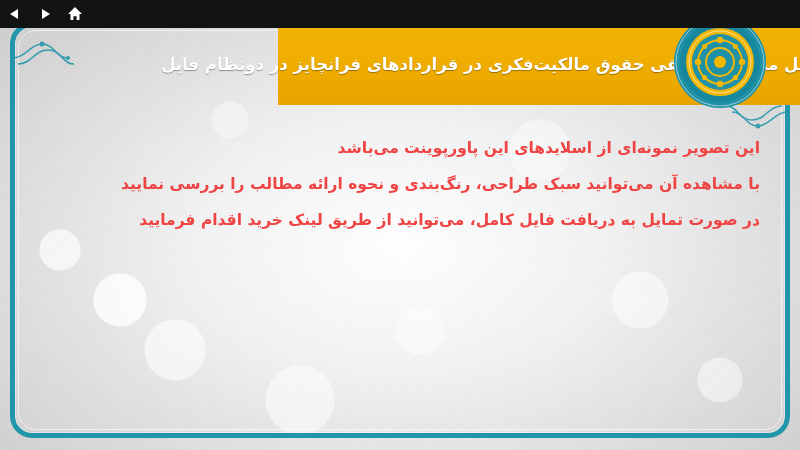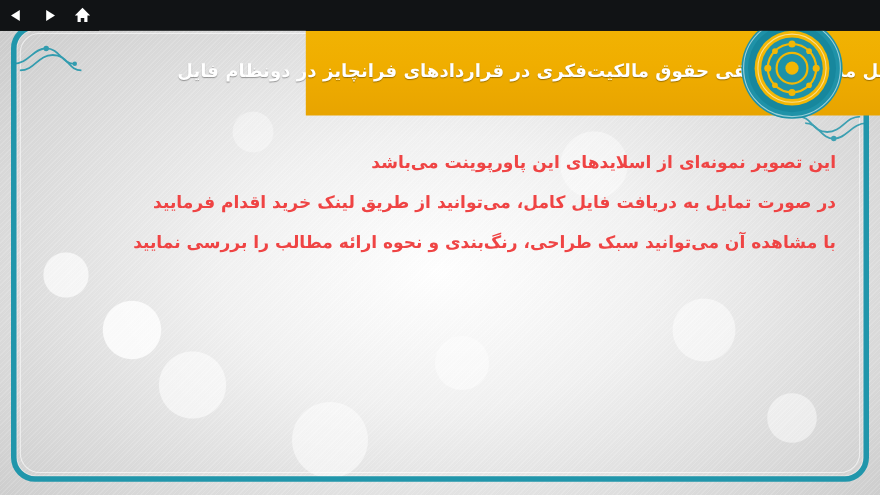--- a/index.html
+++ b/index.html
@@ -166,22 +166,22 @@
       <circle cx="48" cy="48" r="6"></circle>
     </g>
     <g stroke="#ffffff" stroke-width="1" opacity=".55" fill="none">
       <circle cx="48" cy="48" r="44"></circle>
       <circle cx="48" cy="48" r="31"></circle>
     </g>
   </svg>
 
   <div class="body-text">
     <p>این تصویر نمونه‌ای از اسلایدهای این پاورپوینت می‌باشد</p>
+    <p>با مشاهده آن می‌توانید سبک طراحی، رنگ‌بندی و نحوه ارائه مطالب را بررسی نمایید</p>
     <p>در صورت تمایل به دریافت فایل کامل، می‌توانید از طریق لینک خرید اقدام فرمایید</p>
-    <p>با مشاهده آن می‌توانید سبک طراحی، رنگ‌بندی و نحوه ارائه مطالب را بررسی نمایید</p>
   </div>
 
   <div class="topbar">
     <div class="nav-group">
       <div class="nav-btn">
         <svg width="16" height="16" viewBox="0 0 16 16">
           <polygon points="11,3 11,13 3,8" fill="#ffffff"></polygon>
         </svg>
       </div>
       <div class="nav-btn">

